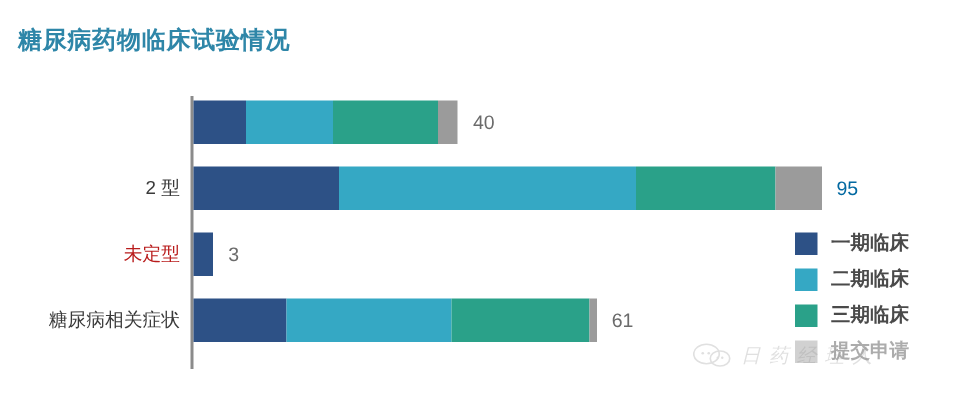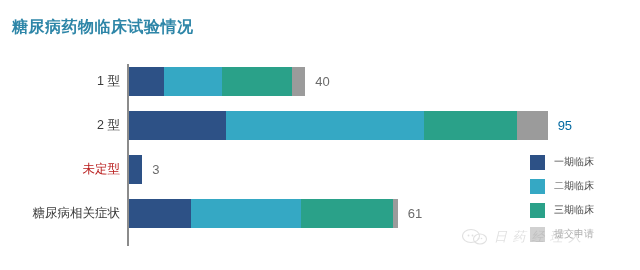--- a/index.html
+++ b/index.html
@@ -104,23 +104,24 @@
     align-items: center;
     height: 24px;
   }
   .legend-swatch {
     width: 15px;
     height: 15px;
     flex: 0 0 15px;
     margin-right: 9px;
   }
   .legend-label {
-    font-size: 10px;
+    font-size: 13px;
     color: #4a4a4a;
     white-space: nowrap;
+    font-weight: bold;
   }
   .watermark {
     position: absolute;
     left: 462px;
     top: 228px;
     display: flex;
     align-items: center;
     opacity: 0.30;
     pointer-events: none;
   }
@@ -142,23 +143,20 @@
 <body>
 
 <div id="chart-root">
 
   <div class="chart-title">糖尿病药物临床试验情况</div>
 
   <div class="plot-area">
     <div class="axis-line"></div>
     <div id="rows">
         <div class="row" style="top: 4px;">
-          <div class="row-label-wrap">
-            <div class="row-label" style="color: rgb(58, 58, 58);">1 型</div>
-          </div>
           <div class="bar-track">
             <div class="seg" style="width: 35.2542px; background: rgb(45, 81, 134);"></div>
             <div class="seg" style="width: 57.2881px; background: rgb(53, 168, 196);"></div>
             <div class="seg" style="width: 70.5085px; background: rgb(42, 161, 137);"></div>
             <div class="seg" style="width: 13.2203px; background: rgb(155, 155, 155);"></div>
           </div>
           <div class="bar-value" style="left: 315.271px; color: rgb(107, 107, 107);">40</div>
         </div>
         <div class="row" style="top: 48px;">
           <div class="row-label-wrap">

